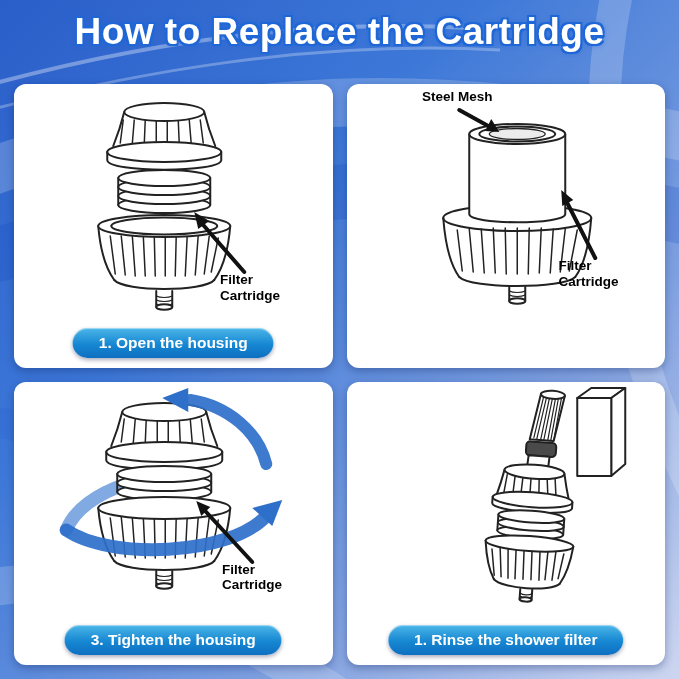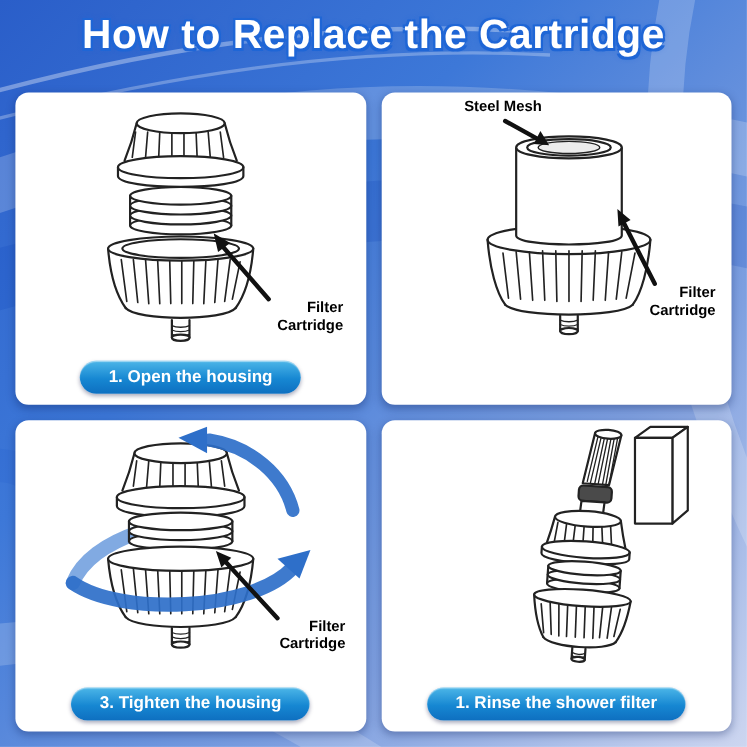--- a/index.html
+++ b/index.html
@@ -14,21 +14,21 @@
     display:grid;grid-template-columns:1fr 1fr;grid-template-rows:1fr 1fr;gap:14px;}
   .panel{position:relative;background:#ffffff;border-radius:12px;
     box-shadow:0 3px 8px rgba(10,30,90,.35);overflow:hidden;}
   .panel svg.illus{position:absolute;top:2px;left:0;width:100%;height:232px;}
   .pill{position:absolute;bottom:10px;left:50%;transform:translateX(-50%);
     background:linear-gradient(180deg,#4cb6e8 0%,#1687d2 55%,#0e6fc0 100%);
     color:#fff;font-weight:bold;font-size:15.5px;white-space:nowrap;
     padding:6px 26px;border-radius:999px;
     box-shadow:0 2px 4px rgba(0,10,60,.35), inset 0 1px 1px rgba(255,255,255,.5);}
   .ann{position:absolute;font-weight:bold;font-size:13.5px;line-height:1.15;
-    color:#000;text-align:right;}
+    color:#000;text-align:left;}
   .ann-p1-cart{left:206px;top:188px;width:92px;}
   .ann-p2-mesh{left:36px;top:5px;width:110px;white-space:nowrap;text-align:right;}
   .ann-p2-cart{left:212px;top:174px;width:92px;}
   .ann-p3-cart{left:208px;top:180px;width:92px;}
   .line{fill:none;stroke:#222;stroke-width:2;stroke-linecap:round;stroke-linejoin:round;}
   .fillw{fill:#fff;stroke:#222;stroke-width:2;stroke-linejoin:round;}
   .rib{fill:none;stroke:#222;stroke-width:1.5;stroke-linecap:round;}
   .thin{fill:none;stroke:#222;stroke-width:1.2;stroke-linecap:round;}
   .ptr{fill:none;stroke:#111;stroke-width:4;stroke-linecap:round;}
   .ptrhead{fill:#111;stroke:none;}

